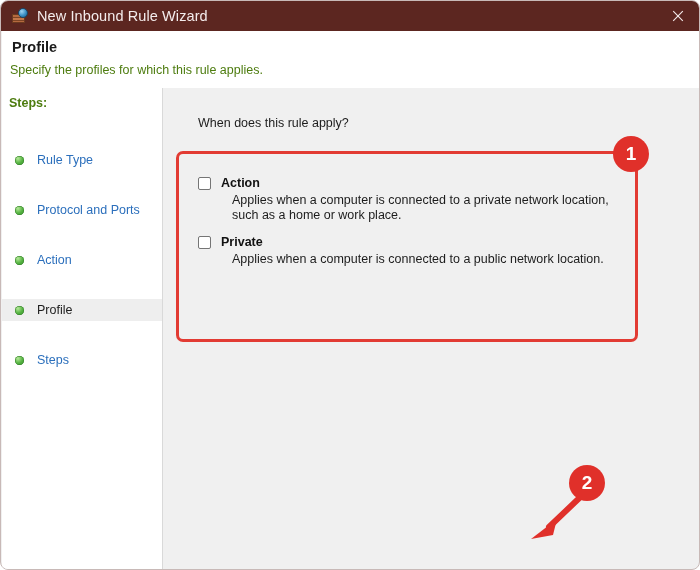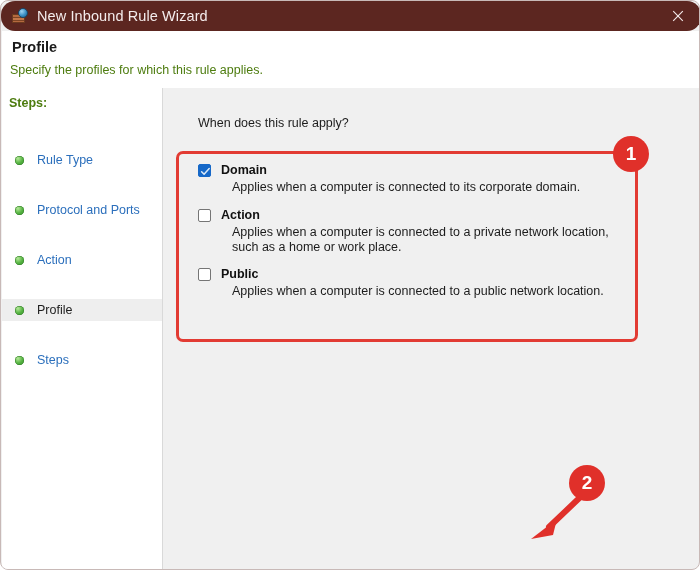--- a/index.html
+++ b/index.html
@@ -30,21 +30,20 @@
 
   
   #titlebar {
     position: absolute;
     left: 0; top: 0;
     width: 700px;
     height: 30px;
     background: #5c2620;
     display: flex;
     align-items: center;
-    border-radius: 14px;
   }
   #title-icon {
     width: 16px; height: 16px;
     margin-left: 11px;
     position: relative;
     flex: none;
   }
   #title-icon .brick {
     position: absolute;
     left: 0; bottom: 1px;
@@ -313,44 +312,33 @@
         <span class="step-label">Steps</span>
       </div>
     </div>
   </div>
 
   <div id="main">
     <div id="question">When does this rule apply?</div>
 
     <div id="options">
 
-      <div class="opt-row" id="row-domain">
-        <div class="opt-head">
-          <span class="cbox checked">
-            <svg width="11" height="11" viewBox="0 0 11 11">
-              <path d="M1.6 5.7 L4.1 8.2 L9.2 2.6" stroke="#dbeaf8" stroke-width="1.5" fill="none" stroke-linecap="round" stroke-linejoin="round"></path>
-            </svg>
-          </span>
-          <span class="opt-title">Domain</span>
-        </div>
-        <div class="opt-desc">Applies when a computer is connected to its corporate domain.</div>
-      </div>
 
       <div class="opt-row" id="row-private">
         <div class="opt-head">
           <span class="cbox unchecked"></span>
           <span class="opt-title">Action</span>
         </div>
         <div class="opt-desc">Applies when a computer is connected to a private network location, such as a home or work place.</div>
       </div>
 
       <div class="opt-row" id="row-public">
         <div class="opt-head">
           <span class="cbox unchecked"></span>
-          <span class="opt-title">Public</span>
+          <span class="opt-title">Private</span>
         </div>
         <div class="opt-desc">Applies when a computer is connected to a public network location.</div>
       </div>
 
     </div>
 
     <div id="footer">
       
       
       

